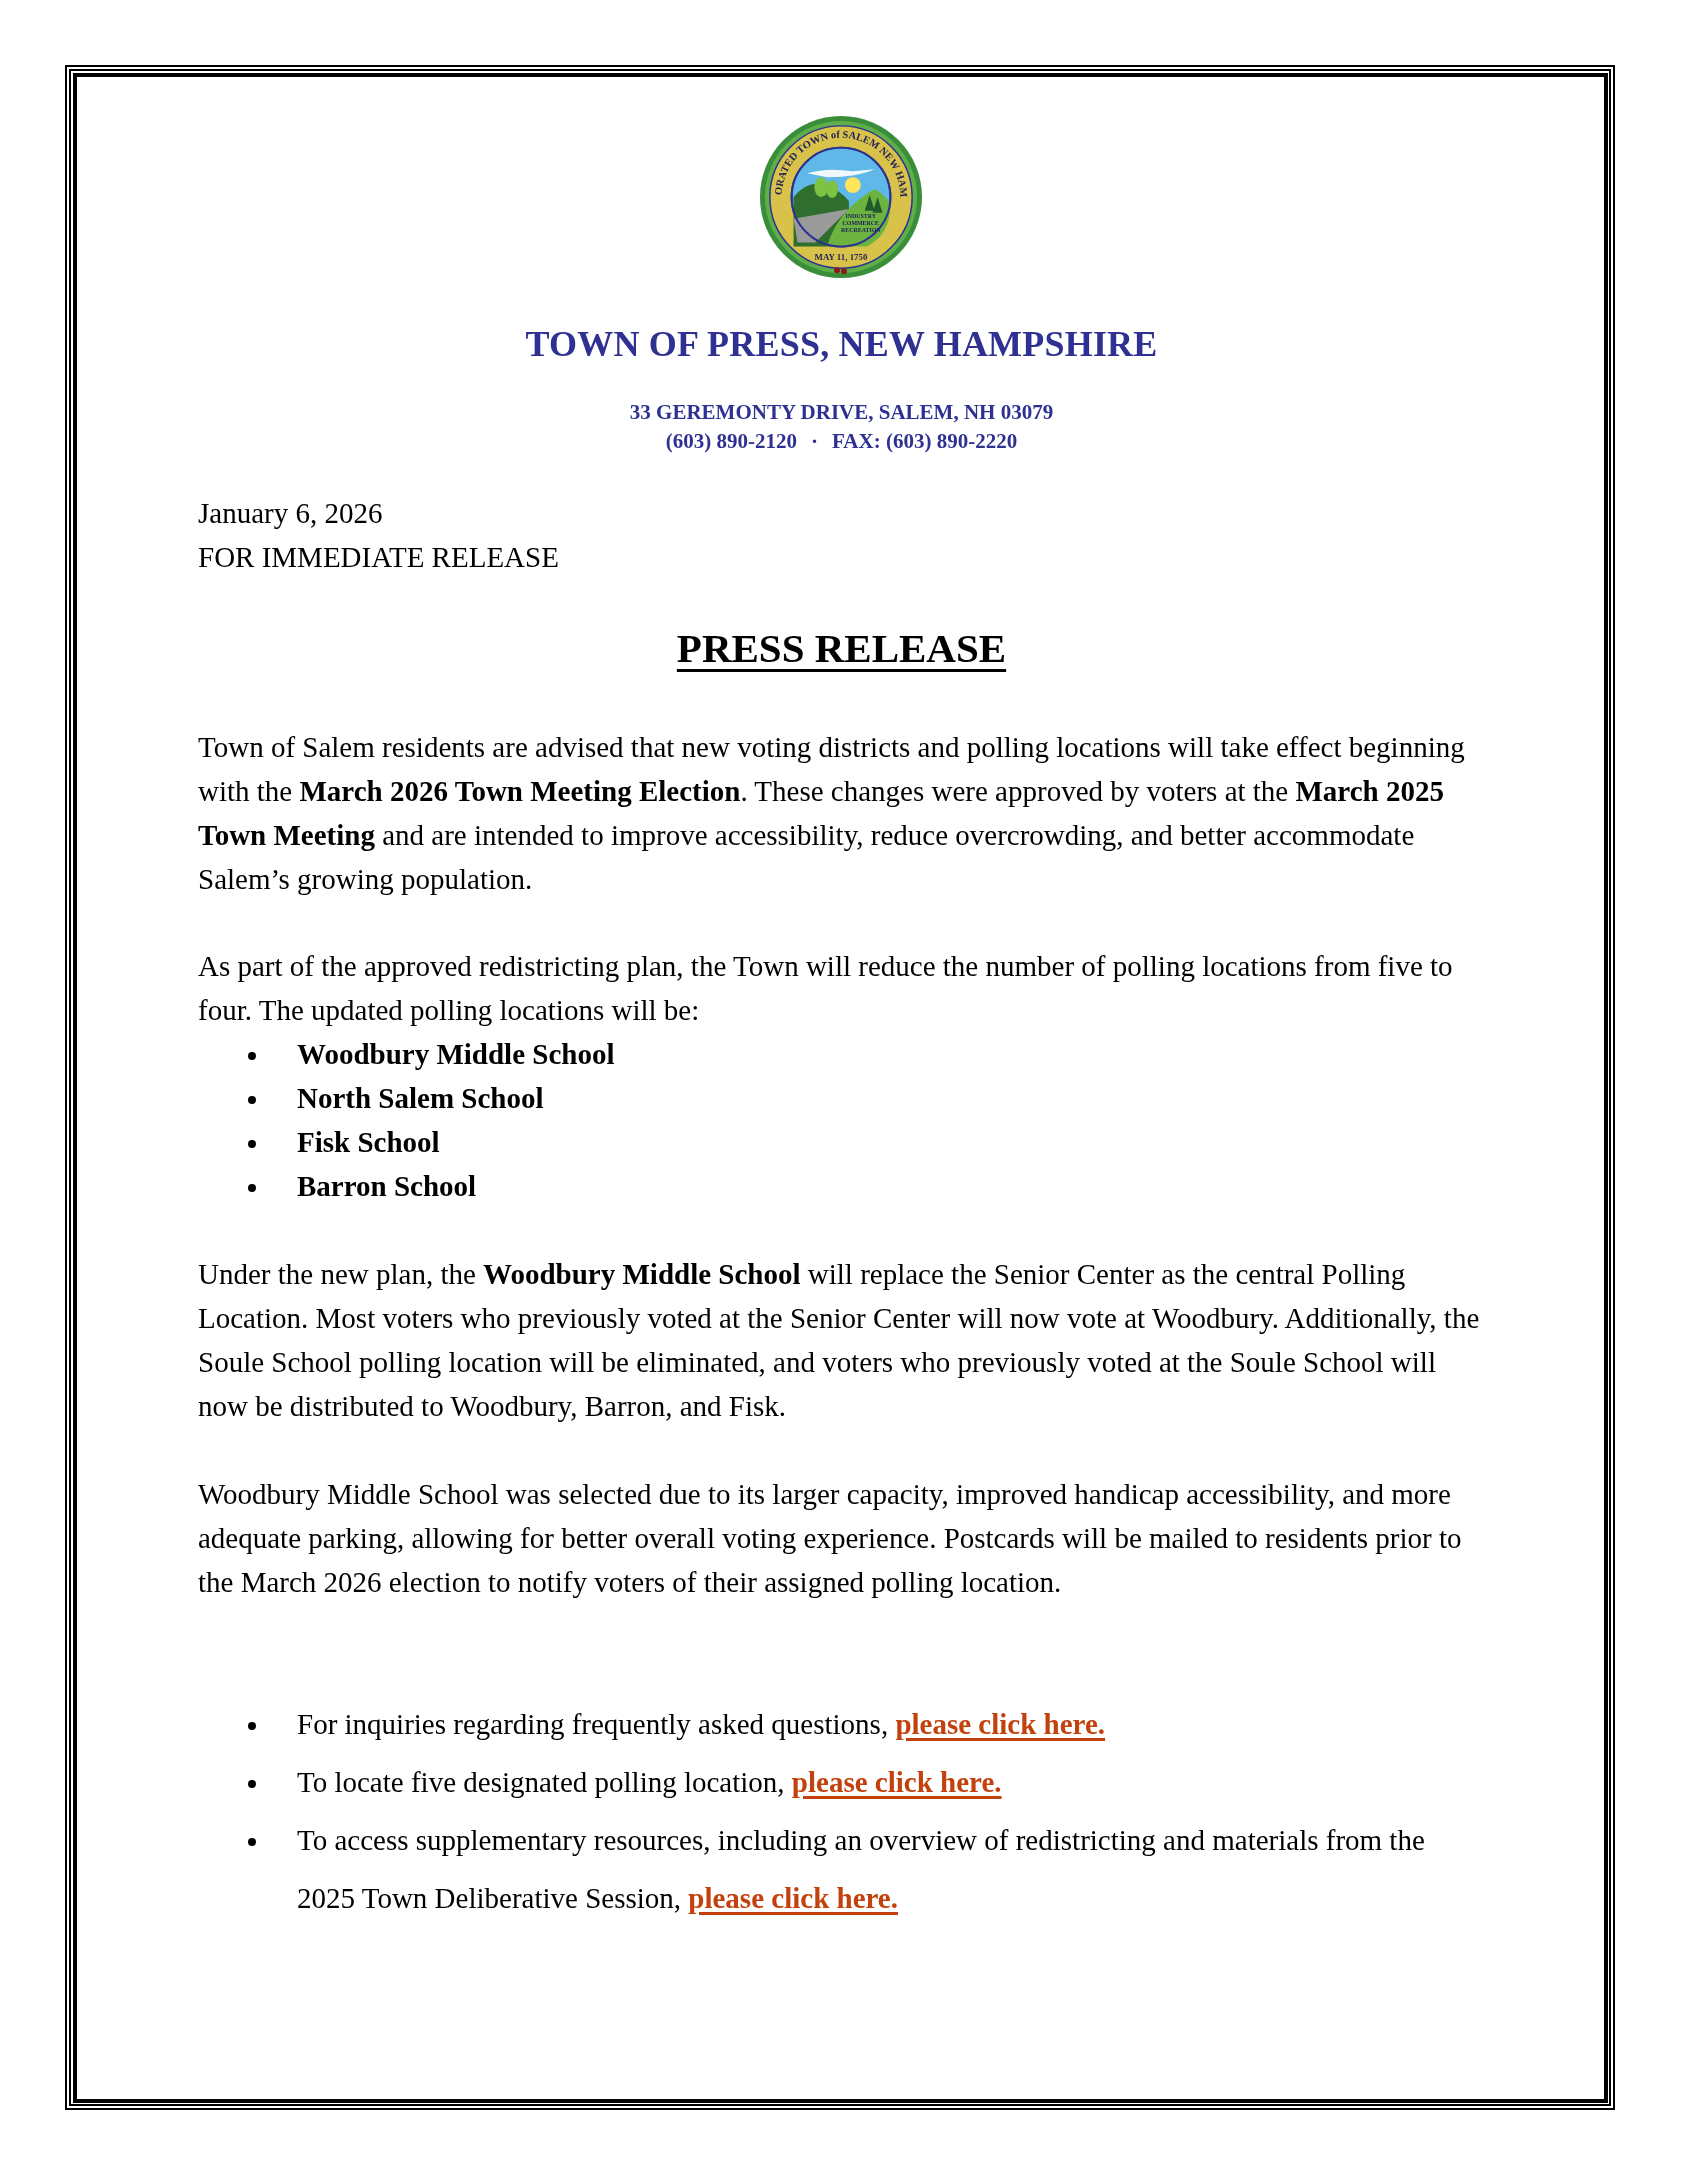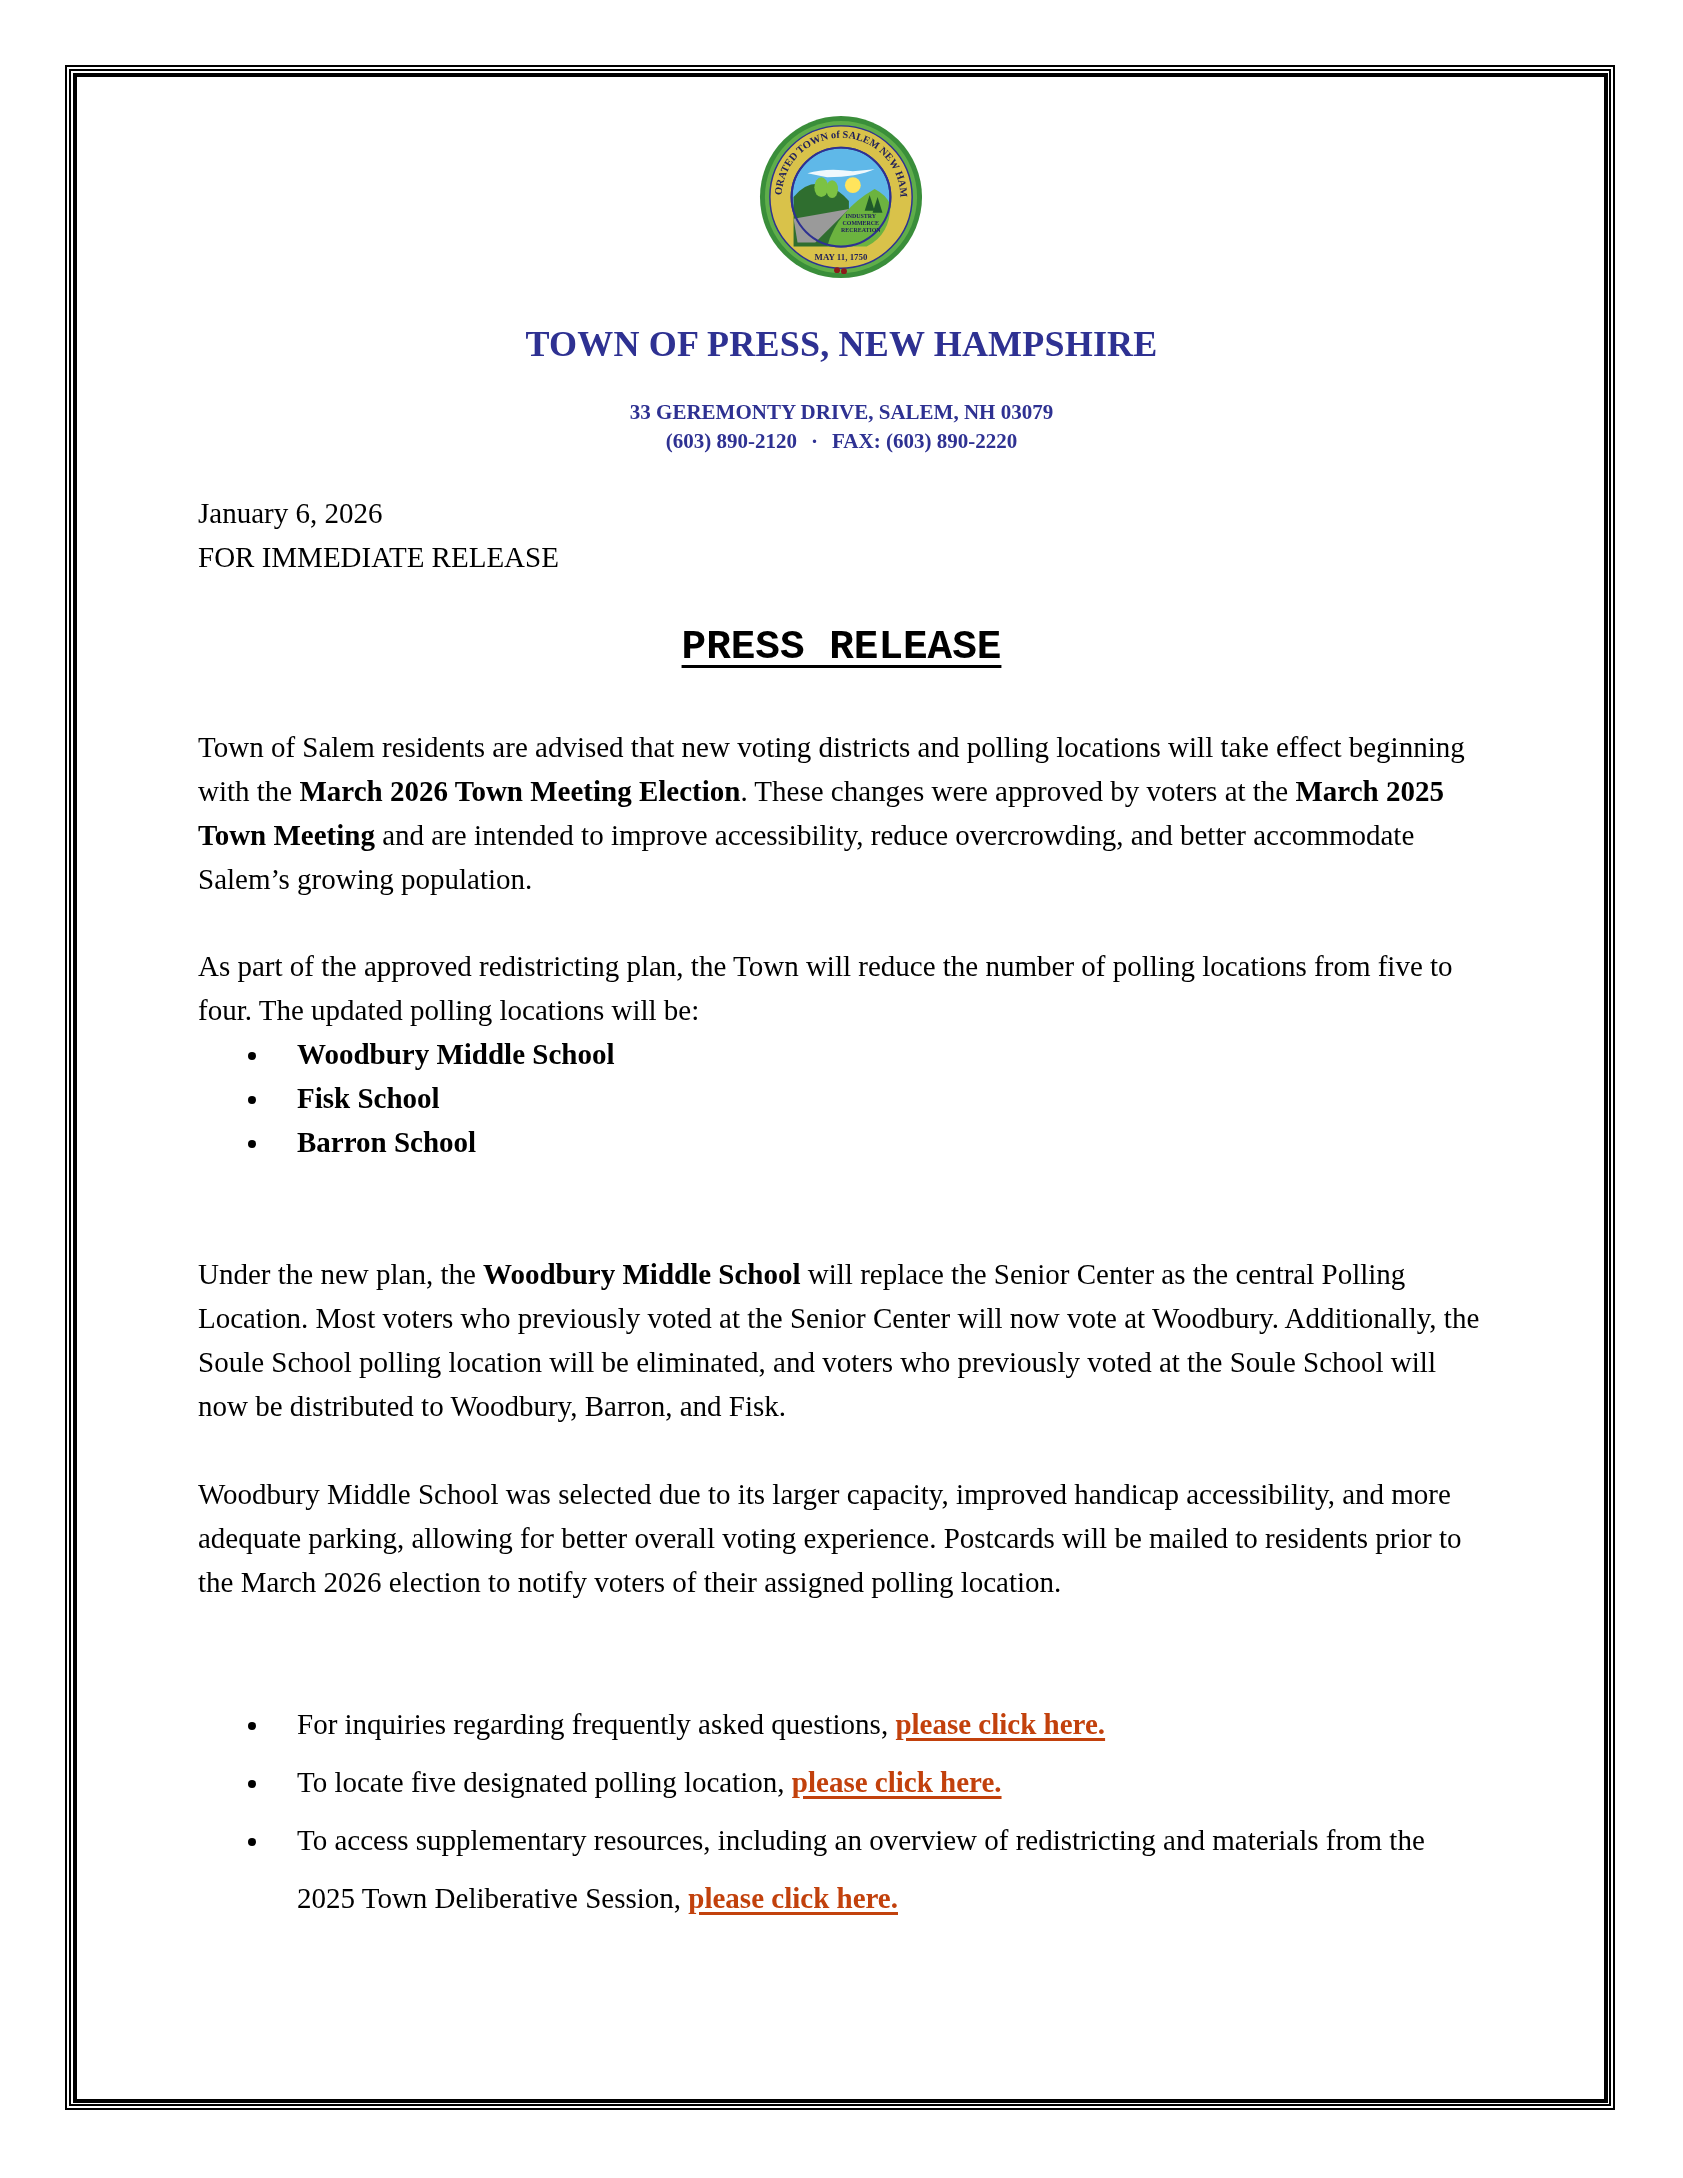--- a/index.html
+++ b/index.html
@@ -21,21 +21,21 @@
   .hdr-addr  { position: absolute; left: 0; width: 1683px; top: 398px; text-align: center;
                font-weight: bold; font-size: 21px; color: #2E3192; line-height: 29px; }
   .hdr-addr .dot { margin: 0 14px; }
 
   .text { position: absolute; left: 198px; width: 1287px; font-size: 29px; line-height: 44px; }
   .text b { font-weight: bold; }
 
   .date   { top: 491px; }
   .title  { position: absolute; left: 0; width: 1683px; top: 624px; text-align: center;
             font-weight: bold; font-size: 41px; text-decoration: underline; text-decoration-thickness: 3px;
-            text-underline-offset: 7px; font-family: Liberation Mono, monospace; }
+            text-underline-offset: 7px; }
 
   .p1 { top: 725px; }
   .p2 { top: 944px; }
   .bullets { position: absolute; left: 198px; top: 1032px; width: 1287px; margin: 0; padding: 0; list-style: none; }
   .bullets li { position: relative; padding-left: 99px; font-size: 29px; line-height: 44px; font-weight: bold; }
   .bullets li::before { content: ""; position: absolute; left: 50px; top: 20px; width: 8px; height: 8px;
                         border-radius: 50%; background: #000; }
 
   .p3 { top: 1252px; }
   .p4 { top: 1472px; }
@@ -112,20 +112,21 @@
 <div class="title">PRESS RELEASE</div>
 
 <div class="text p1">
   <span>Town of Salem residents are advised that new voting districts and polling locations will take effect beginning with the </span><b>March 2026 Town Meeting Election</b><span>. These changes were approved by voters at the </span><b>March 2025 Town Meeting</b><span> and are intended to improve accessibility, reduce overcrowding, and better accommodate Salem’s growing population.</span>
 </div>
 
 <div class="text p2">As part of the approved redistricting plan, the Town will reduce the number of polling locations from five to four. The updated polling locations will be:</div>
 
 <ul class="bullets">
   <li>Woodbury Middle School</li>
+  <li>North Salem School</li>
   <li>Fisk School</li>
   <li>Barron School</li>
 </ul>
 
 <div class="text p3">
   <span>Under the new plan, the </span><b>Woodbury Middle School</b><span> will replace the Senior Center as the central Polling Location. Most voters who previously voted at the Senior Center will now vote at Woodbury. Additionally, the Soule School polling location will be eliminated, and voters who previously voted at the Soule School will now be distributed to Woodbury, Barron, and Fisk.</span>
 </div>
 
 <div class="text p4">Woodbury Middle School was selected due to its larger capacity, improved handicap accessibility, and more adequate parking, allowing for better overall voting experience. Postcards will be mailed to residents prior to the March 2026 election to notify voters of their assigned polling location.</div>
 

